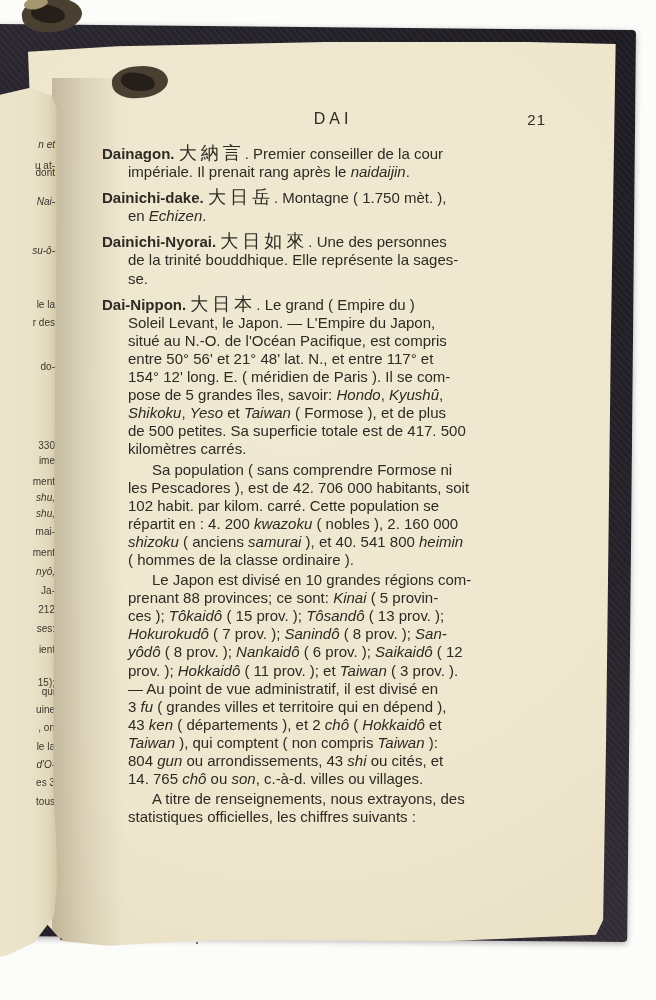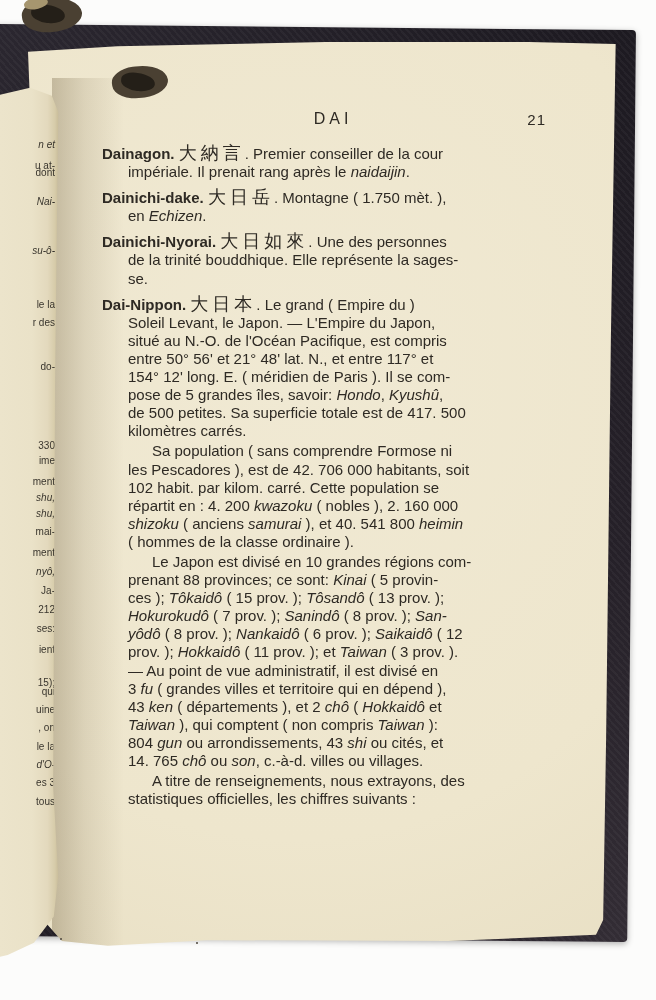--- a/index.html
+++ b/index.html
@@ -90,20 +90,21 @@
           <div class="line"><span>de la trinité bouddhique. Elle représente la sages-</span></div>
           <div class="line"><span>se.</span></div>
         </div>
         <div class="para entry">
           <div class="line l0"><span class="b">Dai-Nippon. </span><span class="k">大日本</span><span>.  Le grand ( Empire du )</span></div>
           <div class="line"><span>Soleil Levant, le Japon. — L'Empire du Japon,</span></div>
           <div class="line"><span>situé au N.-O. de l'Océan Pacifique, est compris</span></div>
           <div class="line"><span>entre 50° 56' et 21° 48' lat. N., et entre 117° et</span></div>
           <div class="line"><span>154° 12' long. E. ( méridien de Paris ). Il se com-</span></div>
           <div class="line"><span>pose de 5 grandes îles, savoir: </span><span class="i">Hondo</span><span>, </span><span class="i">Kyushû</span><span>,</span></div>
+          <div class="line"><span class="i">Shikoku</span><span>, </span><span class="i">Yeso</span><span> et </span><span class="i">Taiwan</span><span> ( Formose ), et de plus</span></div>
           <div class="line"><span>de 500 petites. Sa superficie totale est de 417. 500</span></div>
           <div class="line"><span>kilomètres carrés.</span></div>
         </div>
         <div class="para sub">
           <div class="line l0"><span>Sa population ( sans comprendre Formose ni</span></div>
           <div class="line"><span>les Pescadores ), est de 42. 706 000 habitants, soit</span></div>
           <div class="line"><span>102 habit. par kilom. carré. Cette population se</span></div>
           <div class="line"><span>répartit en : 4. 200 </span><span class="i">kwazoku</span><span> ( nobles ), 2. 160 000</span></div>
           <div class="line"><span class="i">shizoku</span><span> ( anciens </span><span class="i">samurai</span><span> ), et 40. 541 800 </span><span class="i">heimin</span></div>
           <div class="line"><span>( hommes de la classe ordinaire ).</span></div>

